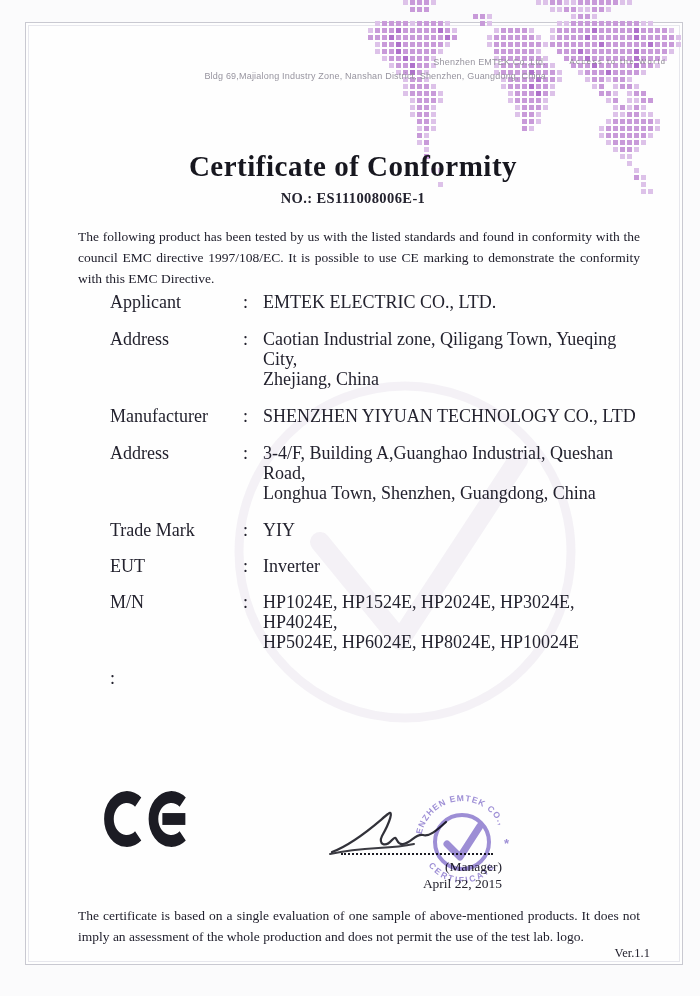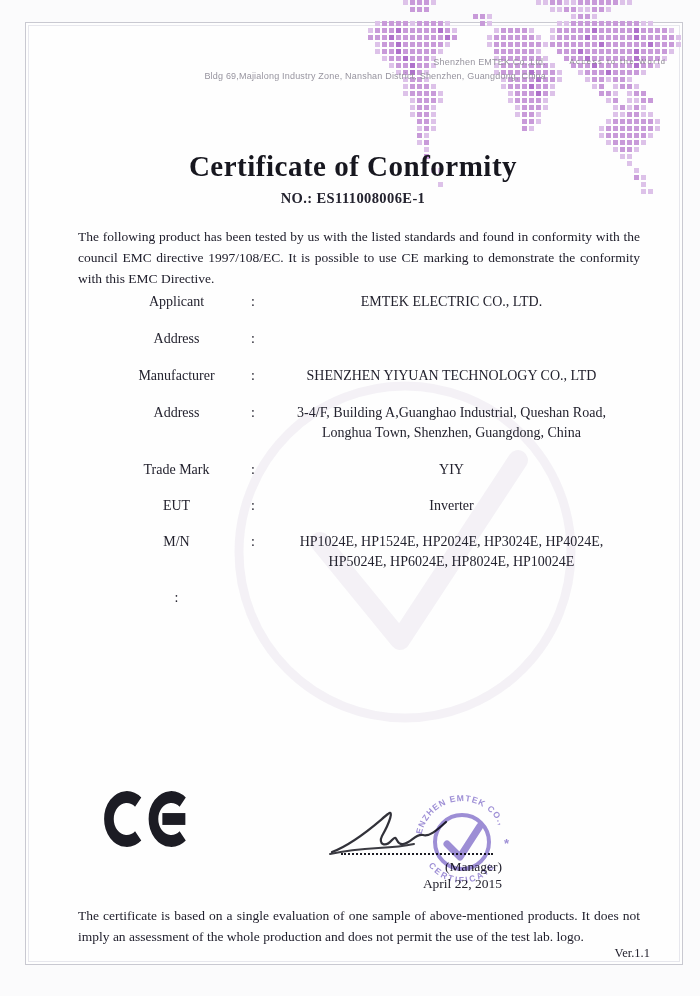--- a/index.html
+++ b/index.html
@@ -28,21 +28,21 @@
        font-size:29px;font-weight:bold;color:#17171f;letter-spacing:.5px;}
   .cert-no{left:25px;top:190px;width:656px;text-align:center;z-index:2;
        font-size:14.5px;font-weight:bold;letter-spacing:.4px;}
   
   .para{font-size:13.5px;line-height:1.56;text-align:justify;color:#21202d;z-index:2;}
   .intro{left:78px;top:226px;width:562px;}
   .footer{left:78px;top:905px;width:562px;}
   .version{left:560px;top:946px;width:90px;text-align:right;font-size:12.5px;z-index:2;}
   
   .fields{left:110px;top:292px;width:530px;z-index:2;}
-  .frow{display:grid;grid-template-columns:133px 20px auto;font-size:14px;line-height:20px;text-align:center;}
+  .frow{display:grid;grid-template-columns:133px 20px auto;font-size:18px;line-height:20px;}
   .frow .val{white-space:pre-line;}
   .mb18{margin-bottom:17px;} .mb16{margin-bottom:16px;}
   
   .wmark{left:200px;top:372px;z-index:0;opacity:.55;}
   
   .ce{left:103px;top:787px;z-index:2;}
   
   .sig{left:332px;top:800px;width:170px;z-index:2;text-align:right;}
   .sig-svg{position:absolute;left:-4px;top:2px;z-index:4;}
   .dotline{display:block;width:152px;margin:0 auto;height:53px;
@@ -548,20 +548,22 @@
 
 <div class="abs fields">
   <div class="frow mb18">
     <span>Applicant</span>
     <span>:</span>
     <span class="val">EMTEK ELECTRIC CO., LTD.</span>
   </div>
   <div class="frow mb18">
     <span>Address</span>
     <span>:</span>
+    <span class="val">Caotian Industrial zone, Qiligang Town, Yueqing City,
+Zhejiang, China</span>
   </div>
   <div class="frow mb18">
     <span>Manufacturer</span>
     <span>:</span>
     <span class="val">SHENZHEN YIYUAN TECHNOLOGY CO., LTD</span>
   </div>
   <div class="frow mb18">
     <span>Address</span>
     <span>:</span>
     <span class="val">3-4/F, Building A,Guanghao Industrial, Queshan Road,

